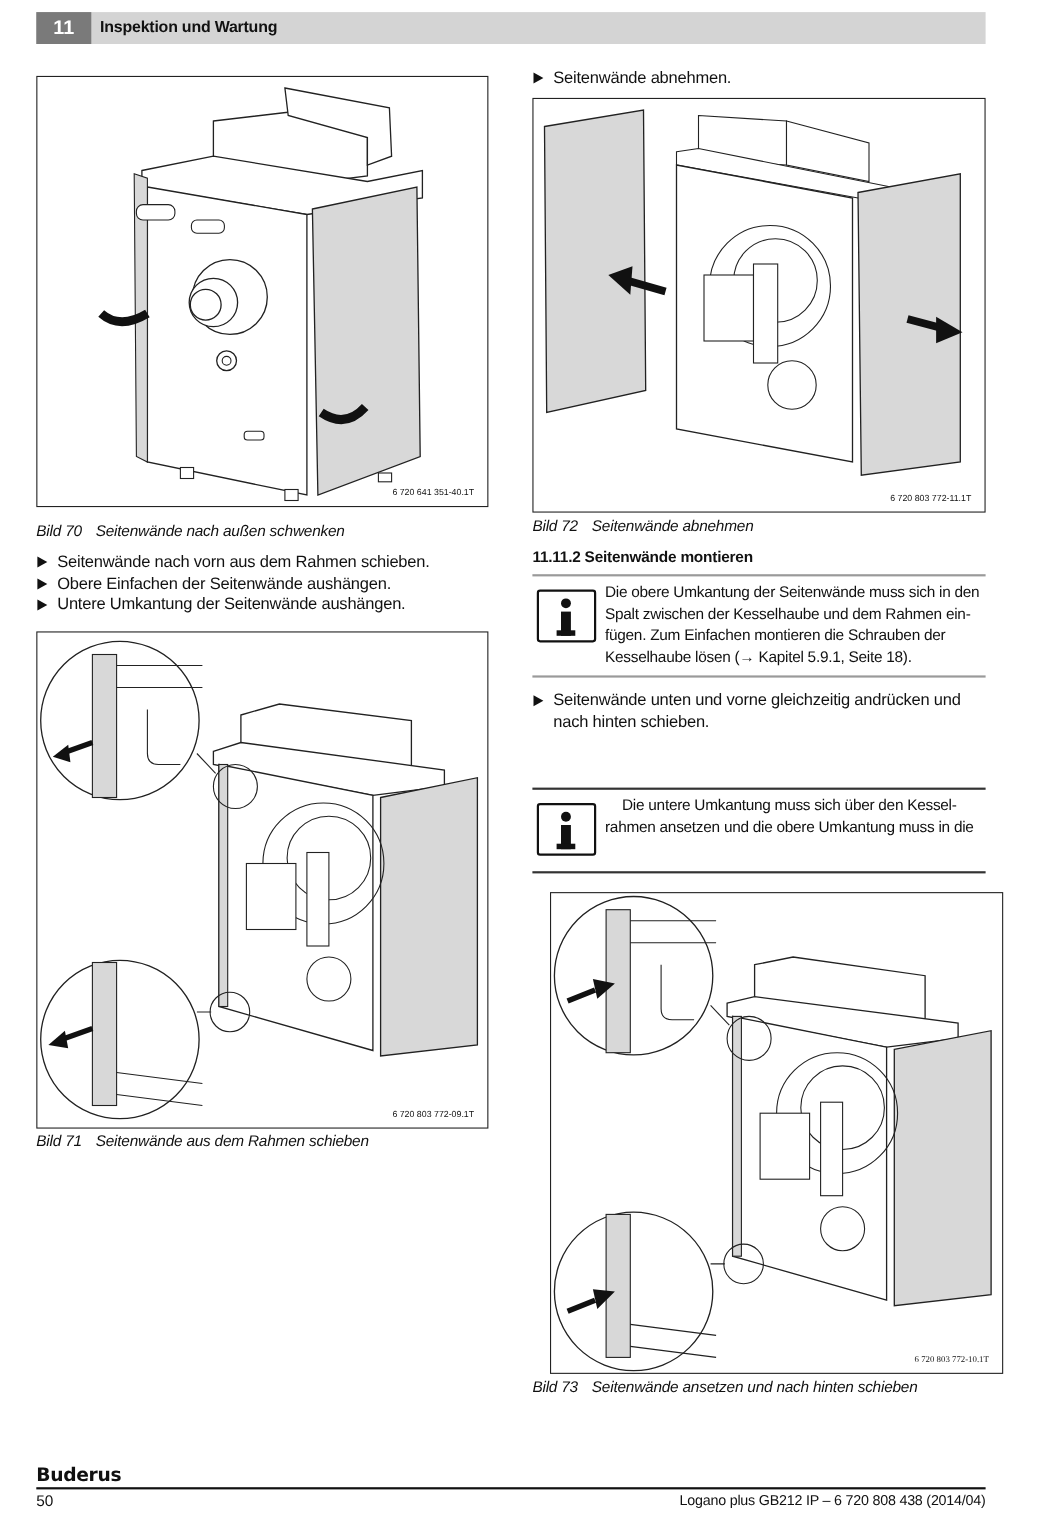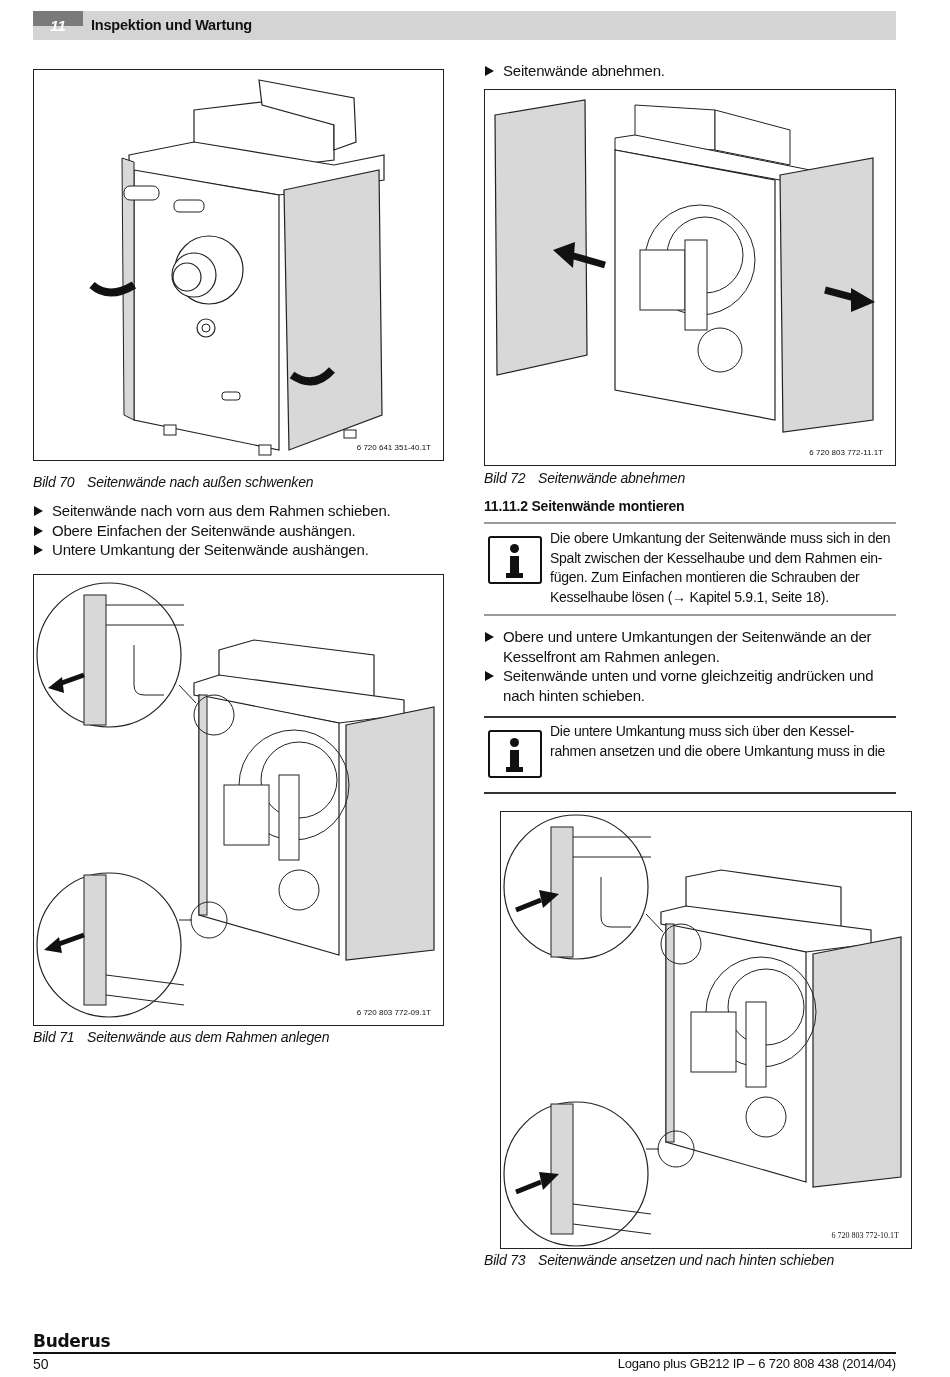--- a/index.html
+++ b/index.html
@@ -1,18 +1,18 @@
 <!DOCTYPE html>
 <html><head>
 <meta charset="utf-8">
 <style>
   * { box-sizing: border-box; margin: 0; padding: 0; }
   body { width: 950px; height: 1377px; background: #ffffff; position: relative; font-family: "Liberation Sans", sans-serif; color: #1a1a1a; overflow: hidden; }
   .header-bar { position: absolute; left: 33px; top: 11px; width: 863px; height: 29px; background: #d4d4d4; }
-  .chapter-num { position: absolute; left: 0; top: 0; width: 50px; height: 15px; background: #7a7a7a; color: #fff; font-weight: bold; font-size: 15px; line-height: 29px; text-align: center; font-style: italic; }
+  .chapter-num { position: absolute; left: 0; top: 0; width: 50px; height: 29px; background: #7a7a7a; color: #fff; font-weight: bold; font-size: 18px; line-height: 29px; text-align: center; }
   .chapter-title { position: absolute; left: 58px; top: 0; height: 29px; line-height: 29px; font-weight: bold; font-size: 14.5px; color: #111; letter-spacing: -0.2px; }
   .figure { position: absolute; border: 1px solid #222; background: #fff; overflow: hidden; }
   .fig-code { position: absolute; right: 12px; bottom: 8px; font-size: 8px; color: #111; }
   .caption { position: absolute; font-style: italic; font-size: 14px; color: #111; letter-spacing: -0.2px; }
   .caption .num { display: inline-block; width: 54px; }
   .bullets { position: absolute; list-style: none; font-size: 15px; line-height: 19.5px; color: #111; letter-spacing: -0.2px; }
   .bullets li { position: relative; padding-left: 19px; }
   .bullets li .tri { position: absolute; left: 1px; top: 5px; width: 0; height: 0; border-top: 5px solid transparent; border-bottom: 5px solid transparent; border-left: 9px solid #111; }
   .section-heading { position: absolute; left: 484px; top: 498px; font-weight: bold; font-size: 14px; color: #111; letter-spacing: -0.2px; }
   .hr { position: absolute; height: 2px; background: #9a9a9a; }
@@ -104,21 +104,21 @@
     <path d="M50,360 L22,370" stroke="#111" stroke-width="5"></path>
     <polygon points="10,375 25,362 28,378" fill="#111"></polygon>
     <circle cx="180" cy="140" r="20" fill="none" stroke="#222"></circle>
     <circle cx="175" cy="345" r="18" fill="none" stroke="#222"></circle>
     <line x1="145" y1="110" x2="162" y2="128" stroke="#222"></line>
     <line x1="145" y1="345" x2="158" y2="345" stroke="#222"></line>
   </svg>
   <div class="fig-code">6 720 803 772-09.1T</div>
 </div>
 <div class="caption" style="left:33px; top:1029px;">
-  <span class="num">Bild 71</span><span>Seitenwände aus dem Rahmen anlegen</span>
+  <span class="num">Bild 71</span><span>Seitenwände aus dem Rahmen schieben</span>
 </div>
 
 <ul class="bullets" style="left:484px; top:61px; width:412px;">
   <li><span class="tri"></span><span>Seitenwände abnehmen.</span></li>
 </ul>
 
 <div class="figure" style="left:484px; top:89px; width:412px; height:377px;">
   <svg width="412" height="377">
     <polygon points="10,25 100,10 102,265 12,285" fill="#d8d8d8" stroke="#222" stroke-width="1.2"></polygon>
     <polygon points="150,15 230,20 230,60 150,55" fill="#fff" stroke="#222"></polygon>
@@ -154,26 +154,25 @@
   <div class="info-text" style="top:3px;">
     <div>Die obere Umkantung der Seitenwände muss sich in den</div>
     <div>Spalt zwischen der Kesselhaube und dem Rahmen ein-</div>
     <div>fügen. Zum Einfachen montieren die Schrauben der</div>
     <div>Kesselhaube lösen (→ Kapitel 5.9.1, Seite 18).</div>
   </div>
 </div>
 <div class="hr" style="left:484px; top:614px; width:412px;"></div>
 
 <ul class="bullets" style="left:484px; top:627px; width:412px;">
-  <li><span class="tri"></span><span>Obere und untere Umkantungen der Seitenwände an der Kesselfront am Rahmen anlegen.</span></li>
   <li><span class="tri"></span><span>Seitenwände unten und vorne gleichzeitig andrücken und nach hinten schieben.</span></li>
 </ul>
 
 <div class="hr dark" style="left:484px; top:716px; width:412px;"></div>
-<div class="info-block" style="top:720px; height:72px;">
+<div class="info-block" style="top:720px; height:72px;text-align:center;">
   <div class="info-icon" style="top:10px;">
       <span class="dot"></span>
       <span class="stem"></span>
       <span class="foot"></span>
     </div>
   <div class="info-text" style="top:2px;">
     <div>Die untere Umkantung muss sich über den Kessel-</div>
     <div>rahmen ansetzen und die obere Umkantung muss in die</div>
   </div>
 </div>

